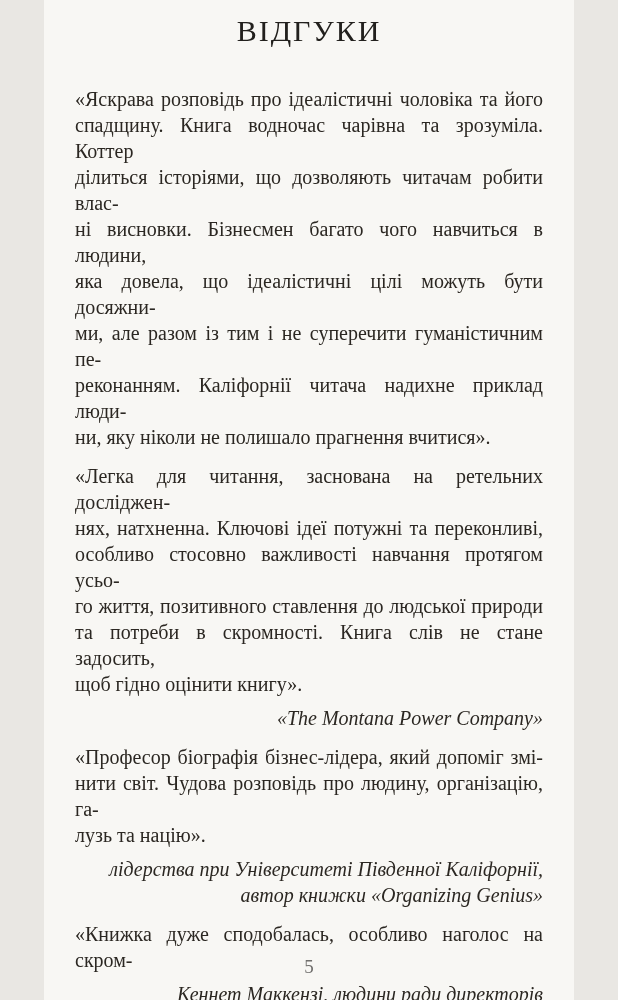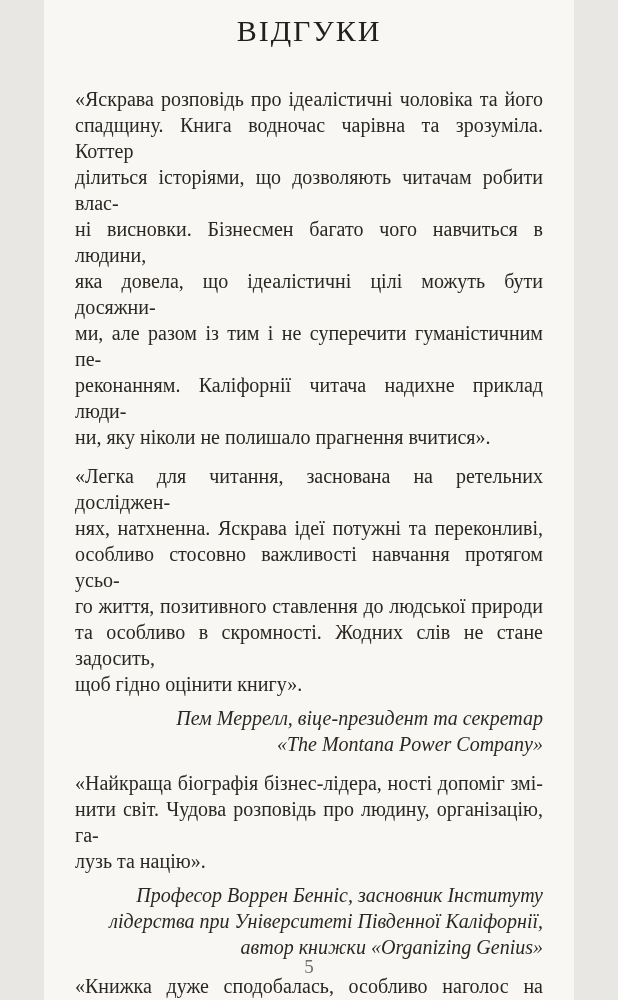--- a/index.html
+++ b/index.html
@@ -84,36 +84,34 @@
         <div class="qline">спадщину. Книга водночас чарівна та зрозуміла. Коттер</div>
         <div class="qline">ділиться історіями, що дозволяють читачам робити влас-</div>
         <div class="qline">ні висновки. Бізнесмен багато чого навчиться в людини,</div>
         <div class="qline">яка довела, що ідеалістичні цілі можуть бути досяжни-</div>
         <div class="qline">ми, але разом із тим і не суперечити гуманістичним пе-</div>
         <div class="qline">реконанням. Каліфорнії читача надихне приклад люди-</div>
         <div class="qline last">ни, яку ніколи не полишало прагнення вчитися».</div>
       </div>
       <div class="quote">
         <div class="qline">«Легка для читання, заснована на ретельних досліджен-</div>
-        <div class="qline">нях, натхненна. Яскрава ідеї потужні та переконливі,</div>
+        <div class="qline">нях, натхненна. Ключові ідеї потужні та переконливі,</div>
         <div class="qline">особливо стосовно важливості навчання протягом усьо-</div>
         <div class="qline">го життя, позитивного ставлення до людської природи</div>
-        <div class="qline">та особливо в скромності. Жодних слів не стане задосить,</div>
+        <div class="qline">та потреби в скромності. Книга слів не стане задосить,</div>
         <div class="qline last">щоб гідно оцінити книгу».</div>
         <div class="attribution">
-          <span class="attr-line">Пем Меррелл, віце-президент та секретар</span>
           <span class="attr-line">«The Montana Power Company»</span>
         </div>
       </div>
       <div class="quote">
-        <div class="qline">«Найкраща біографія бізнес-лідера, ності допоміг змі-</div>
+        <div class="qline">«Професор біографія бізнес-лідера, який допоміг змі-</div>
         <div class="qline">нити світ. Чудова розповідь про людину, організацію, га-</div>
         <div class="qline last">лузь та націю».</div>
         <div class="attribution">
-          <span class="attr-line">Професор Воррен Бенніс, засновник Інституту</span>
           <span class="attr-line">лідерства при Університеті Південної Каліфорнії,</span>
           <span class="attr-line">автор книжки «Organizing Genius»</span>
         </div>
       </div>
       <div class="quote">
         <div class="qline">«Книжка дуже сподобалась, особливо наголос на скром-</div>
         <div class="attribution">
           <span class="attr-line">Кеннет Маккензі, людини ради директорів</span>
         </div>
       </div>

